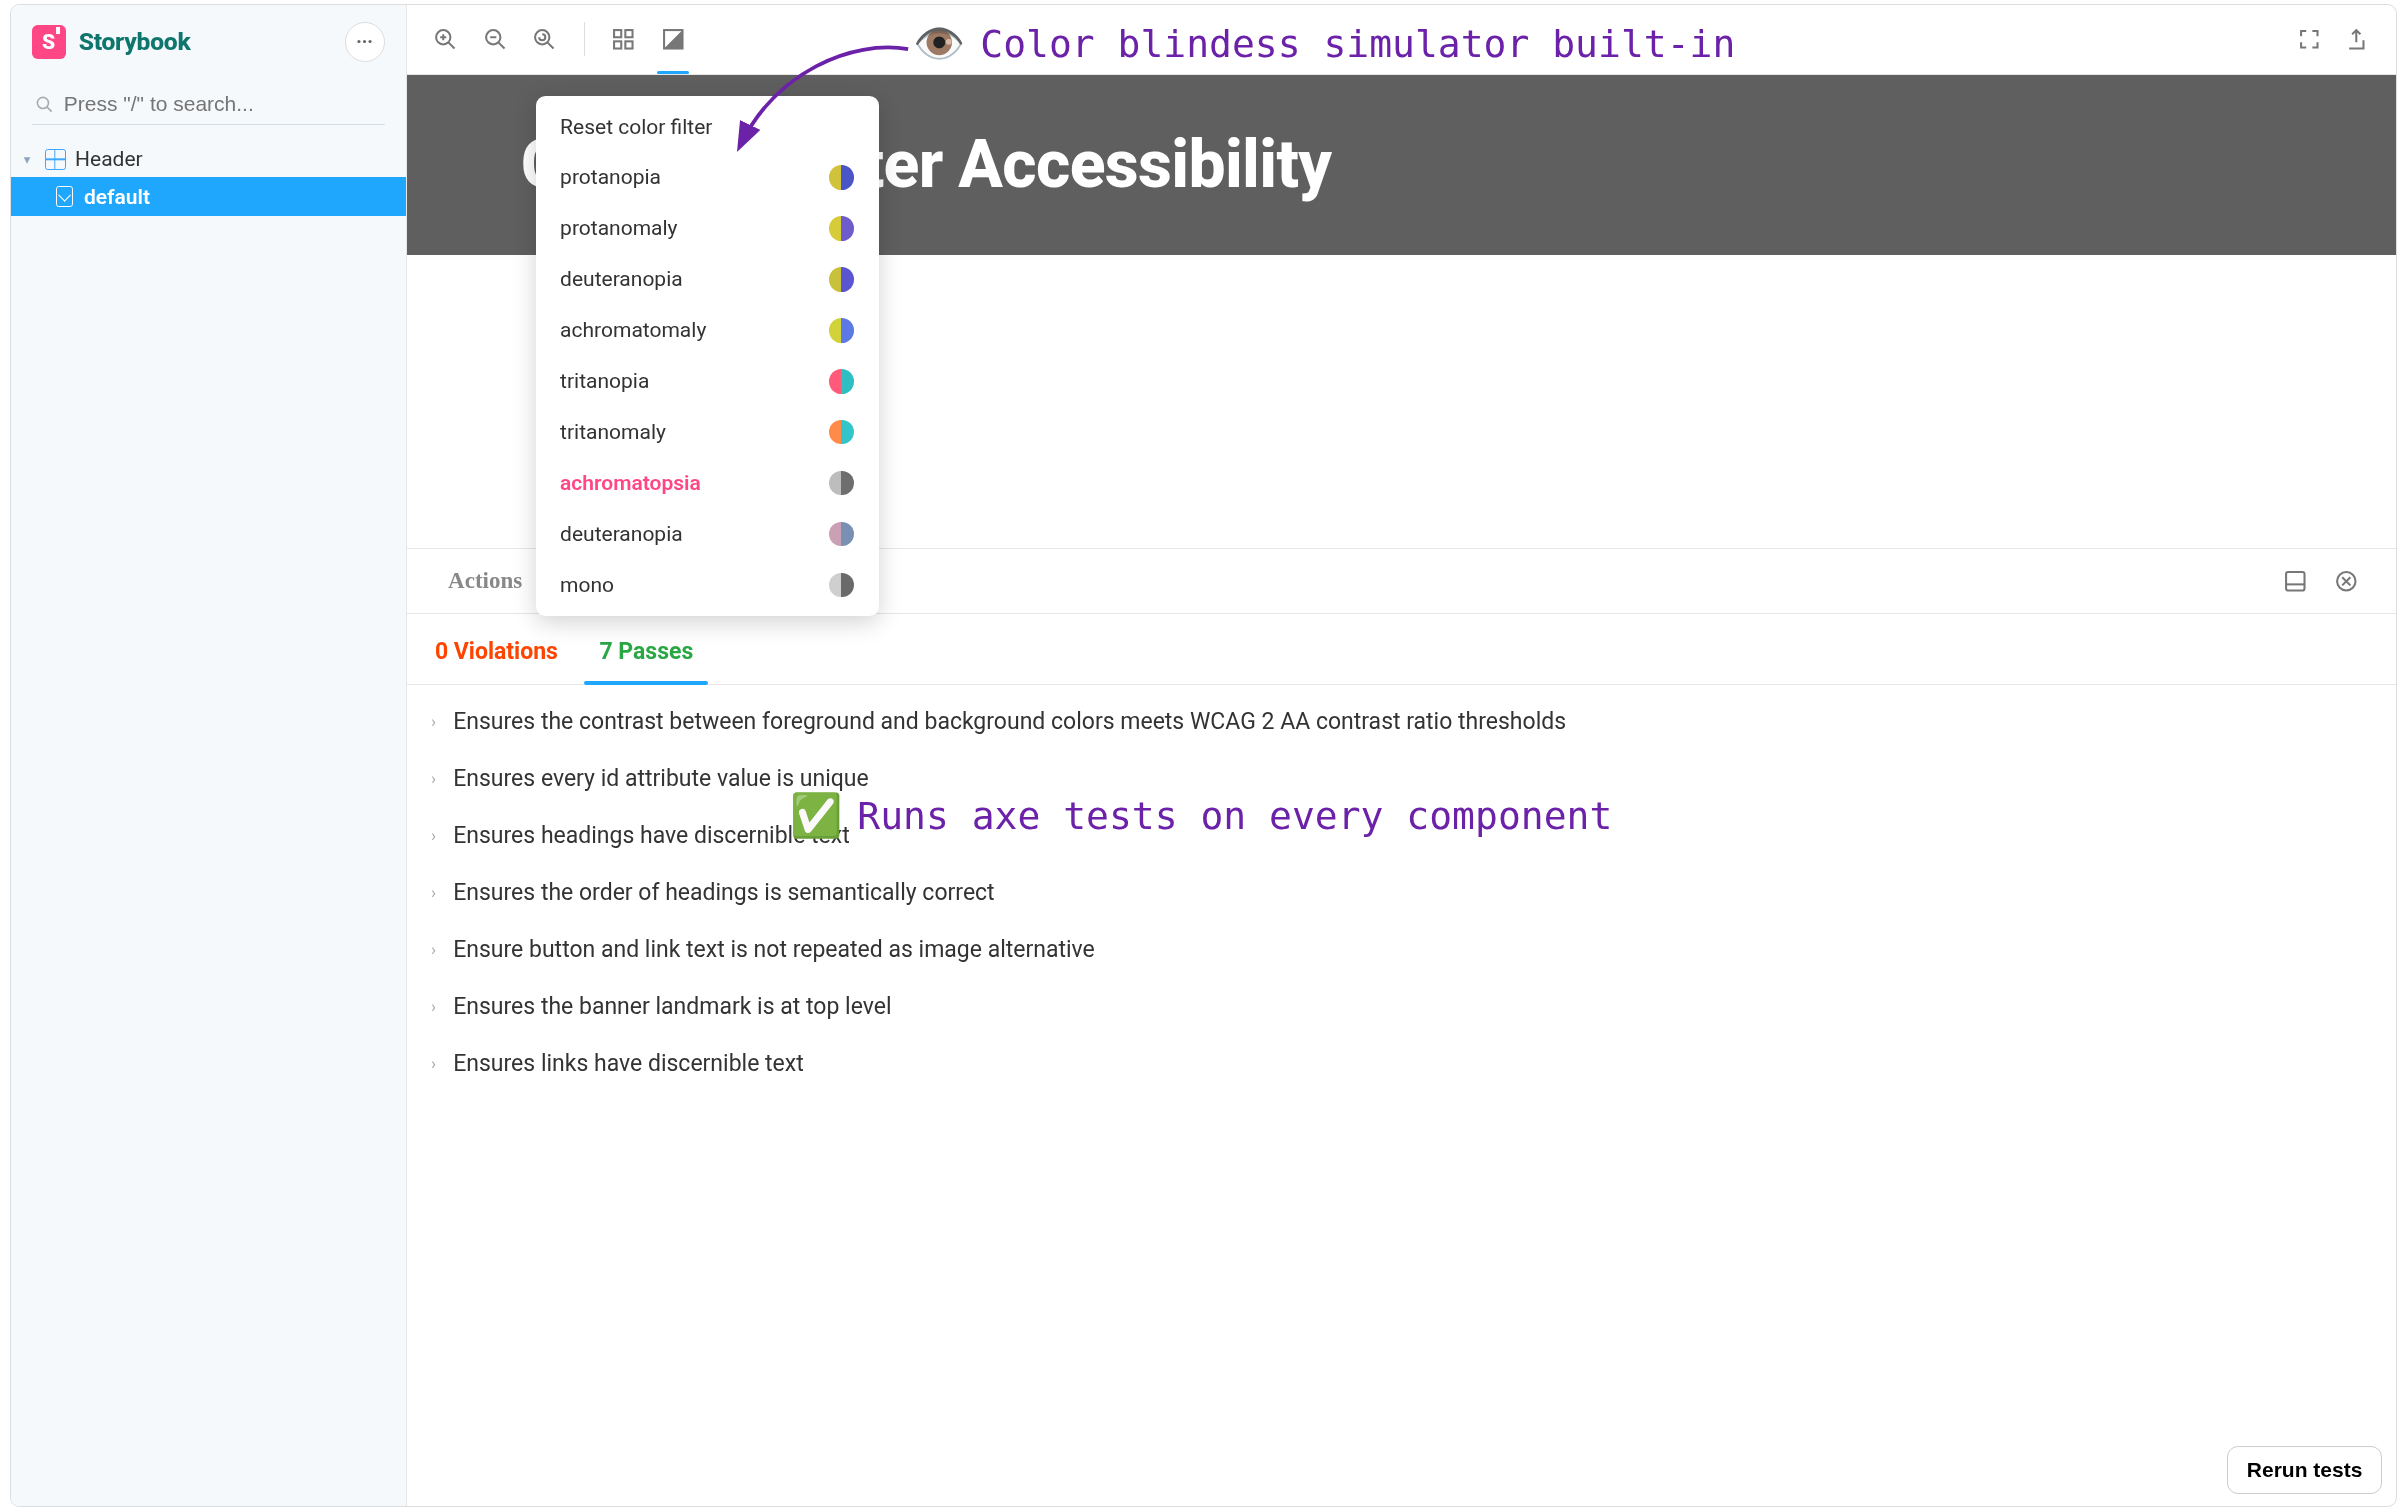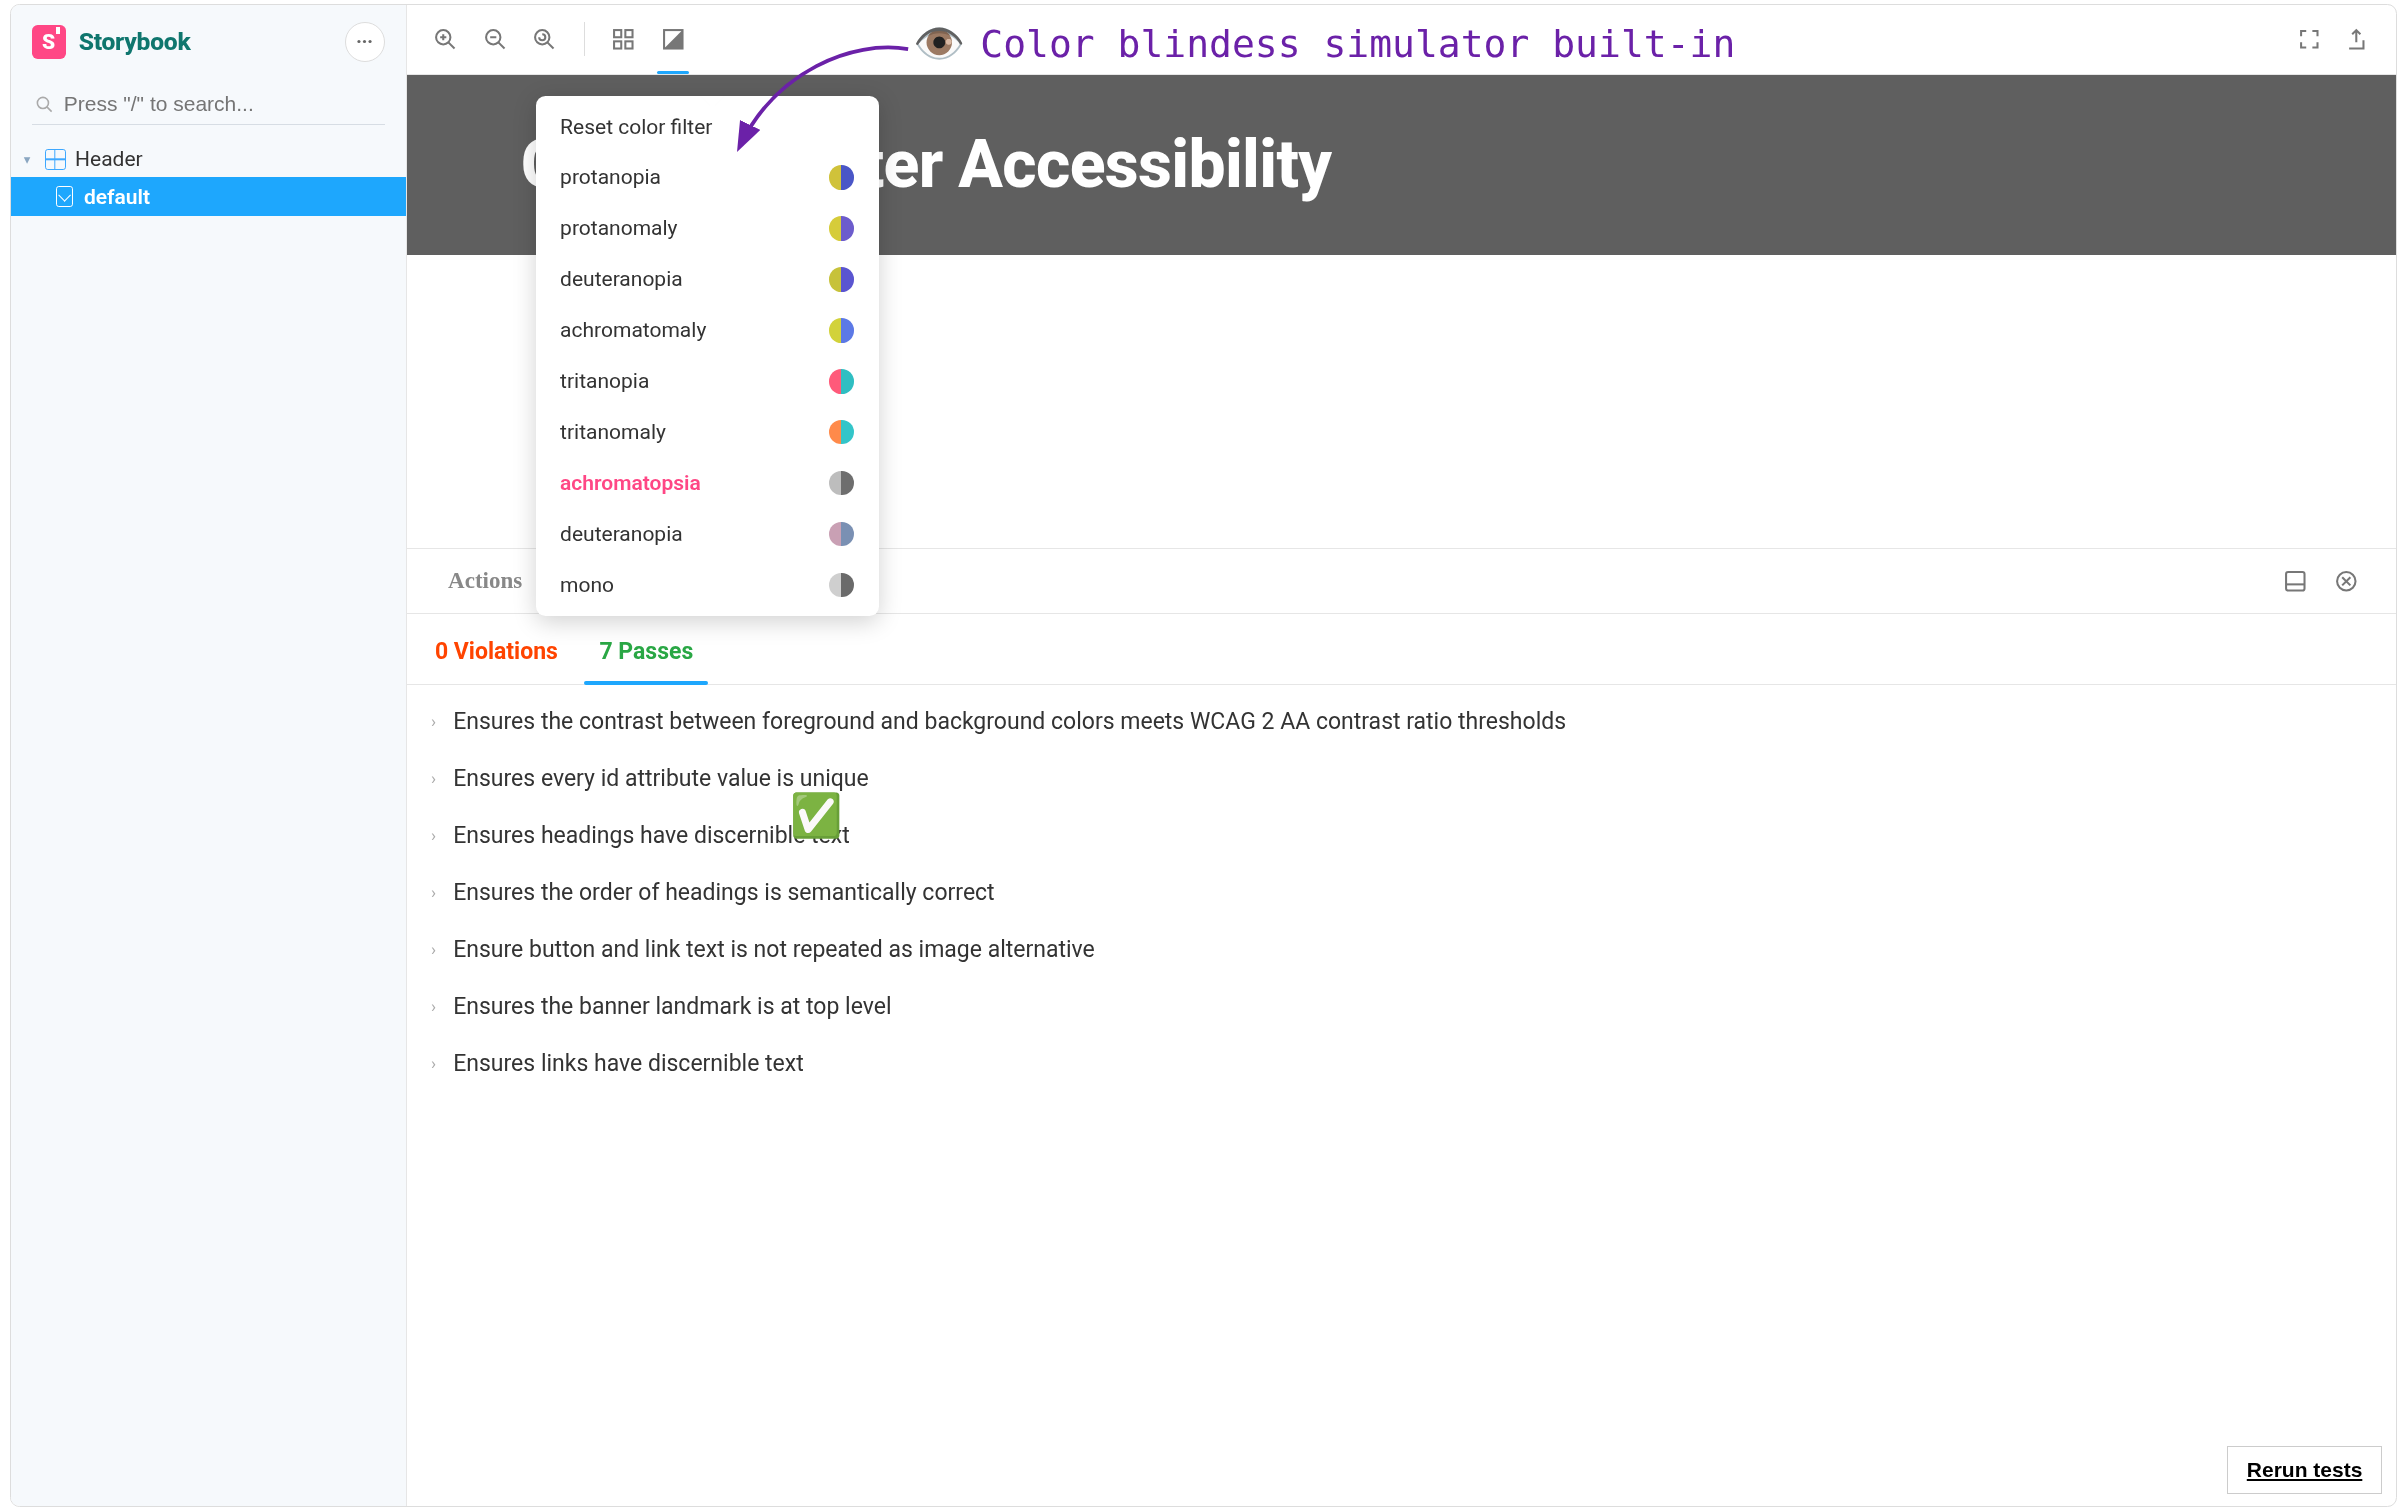--- a/index.html
+++ b/index.html
@@ -234,33 +234,34 @@
 .pass-item {
   display:flex; align-items:center; gap: 17px;
   padding: 15px 24.6px;
   font-size: 23px;
   color: #333;
   cursor: pointer;
 }
 .pass-item .chev { color:#aaa; font-size: 17px; }
 
 .rerun { position:absolute; right: 13.2px; bottom: 11.4px;
-  border:0.9px solid #ccc; border-radius:0; background:#fff;
-  padding: 11.4px 19px; font-size: 21px; font-weight:600; cursor:pointer;text-decoration:underline; }
+  border:0.9px solid #ccc; border-radius:11px; background:#fff;
+  padding: 11.4px 19px; font-size: 21px; font-weight:600; cursor:pointer; }
 
 </style>
 </head>
 <body>
 
 <div class="anno anno-top">
   <span style="font-size:42px">👁️</span>
   <span>Color blindess simulator built-in</span>
 </div>
 <div class="anno anno-bottom">
   <span style="font-size:42px">✅</span>
+  <span>Runs axe tests on every component</span>
 </div>
 <svg class="arrow-svg" width="218" height="132" viewBox="0 0 230 140">
   <defs>
     <marker id="ah" markerWidth="10" markerHeight="10" refX="6" refY="3" orient="auto">
       <path d="M0,0 L0,6 L8,3 z" fill="#6b21a8"></path>
     </marker>
   </defs>
   <path d="M200,16 C140,6 60,40 22,118" stroke="#6b21a8" stroke-width="4" fill="none" marker-end="url(#ah)"></path>
 </svg>
 

